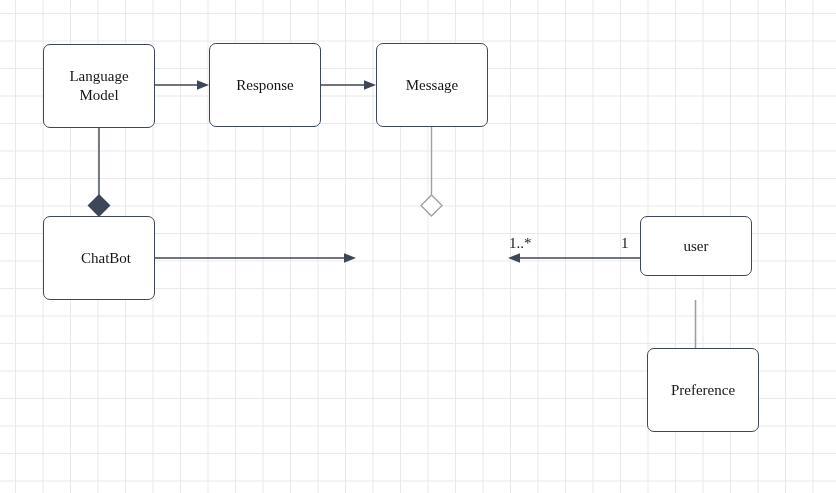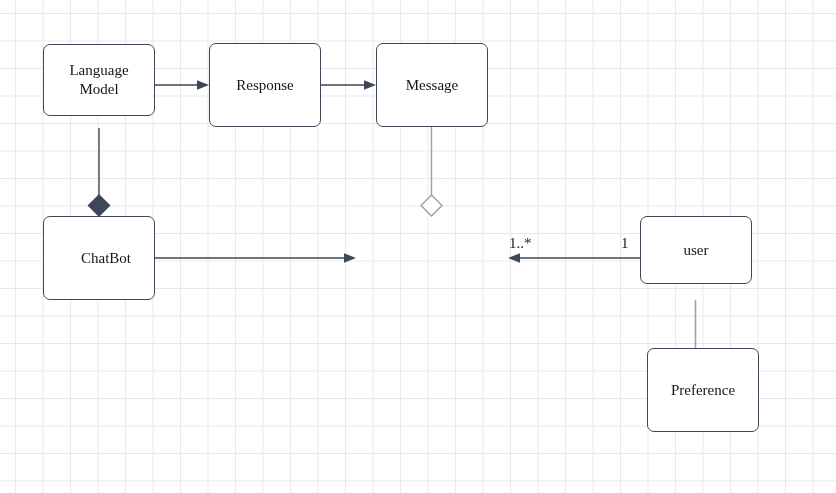--- a/index.html
+++ b/index.html
@@ -78,38 +78,38 @@
     <g stroke="#3e4757" stroke-width="1.4" fill="#3e4757">
       <line x1="640" y1="258" x2="519" y2="258"></line>
       <polygon points="508,258 520,253.2 520,262.8" stroke="none"></polygon>
     </g>
 
     <g stroke="#9aa1a8" stroke-width="1.6">
       <line x1="695.5" y1="300" x2="695.5" y2="348"></line>
     </g>
   </svg>
 
-  <div class="node" style="left:43px;top:44px;width:112px;height:72px;">
+  <div class="node" style="left:43px;top:44px;width:112px;height:84px;">
     <span>Language Model</span>
   </div>
 
   <div class="node" style="left:209px;top:43px;width:112px;height:84px;">
     <span>Response</span>
   </div>
 
   <div class="node" style="left:376px;top:43px;width:112px;height:84px;">
     <span>Message</span>
   </div>
 
   <div class="node" style="left:43px;top:216px;width:112px;height:84px;padding-left:32px;">
     <span>ChatBot</span>
   </div>
 
 
-  <div class="node" style="left:640px;top:216px;width:112px;height:68px;align-items:center;">
+  <div class="node" style="left:640px;top:216px;width:112px;height:60px;align-items:center;">
     <span>user</span>
   </div>
 
   <div class="node" style="left:647px;top:348px;width:112px;height:84px;align-items:center;">
     <span>Preference</span>
   </div>
 
   <div class="edge-label" style="left:509px;top:235px;">1..*</div>
 
   <div class="edge-label" style="left:621px;top:235px;">1</div>

